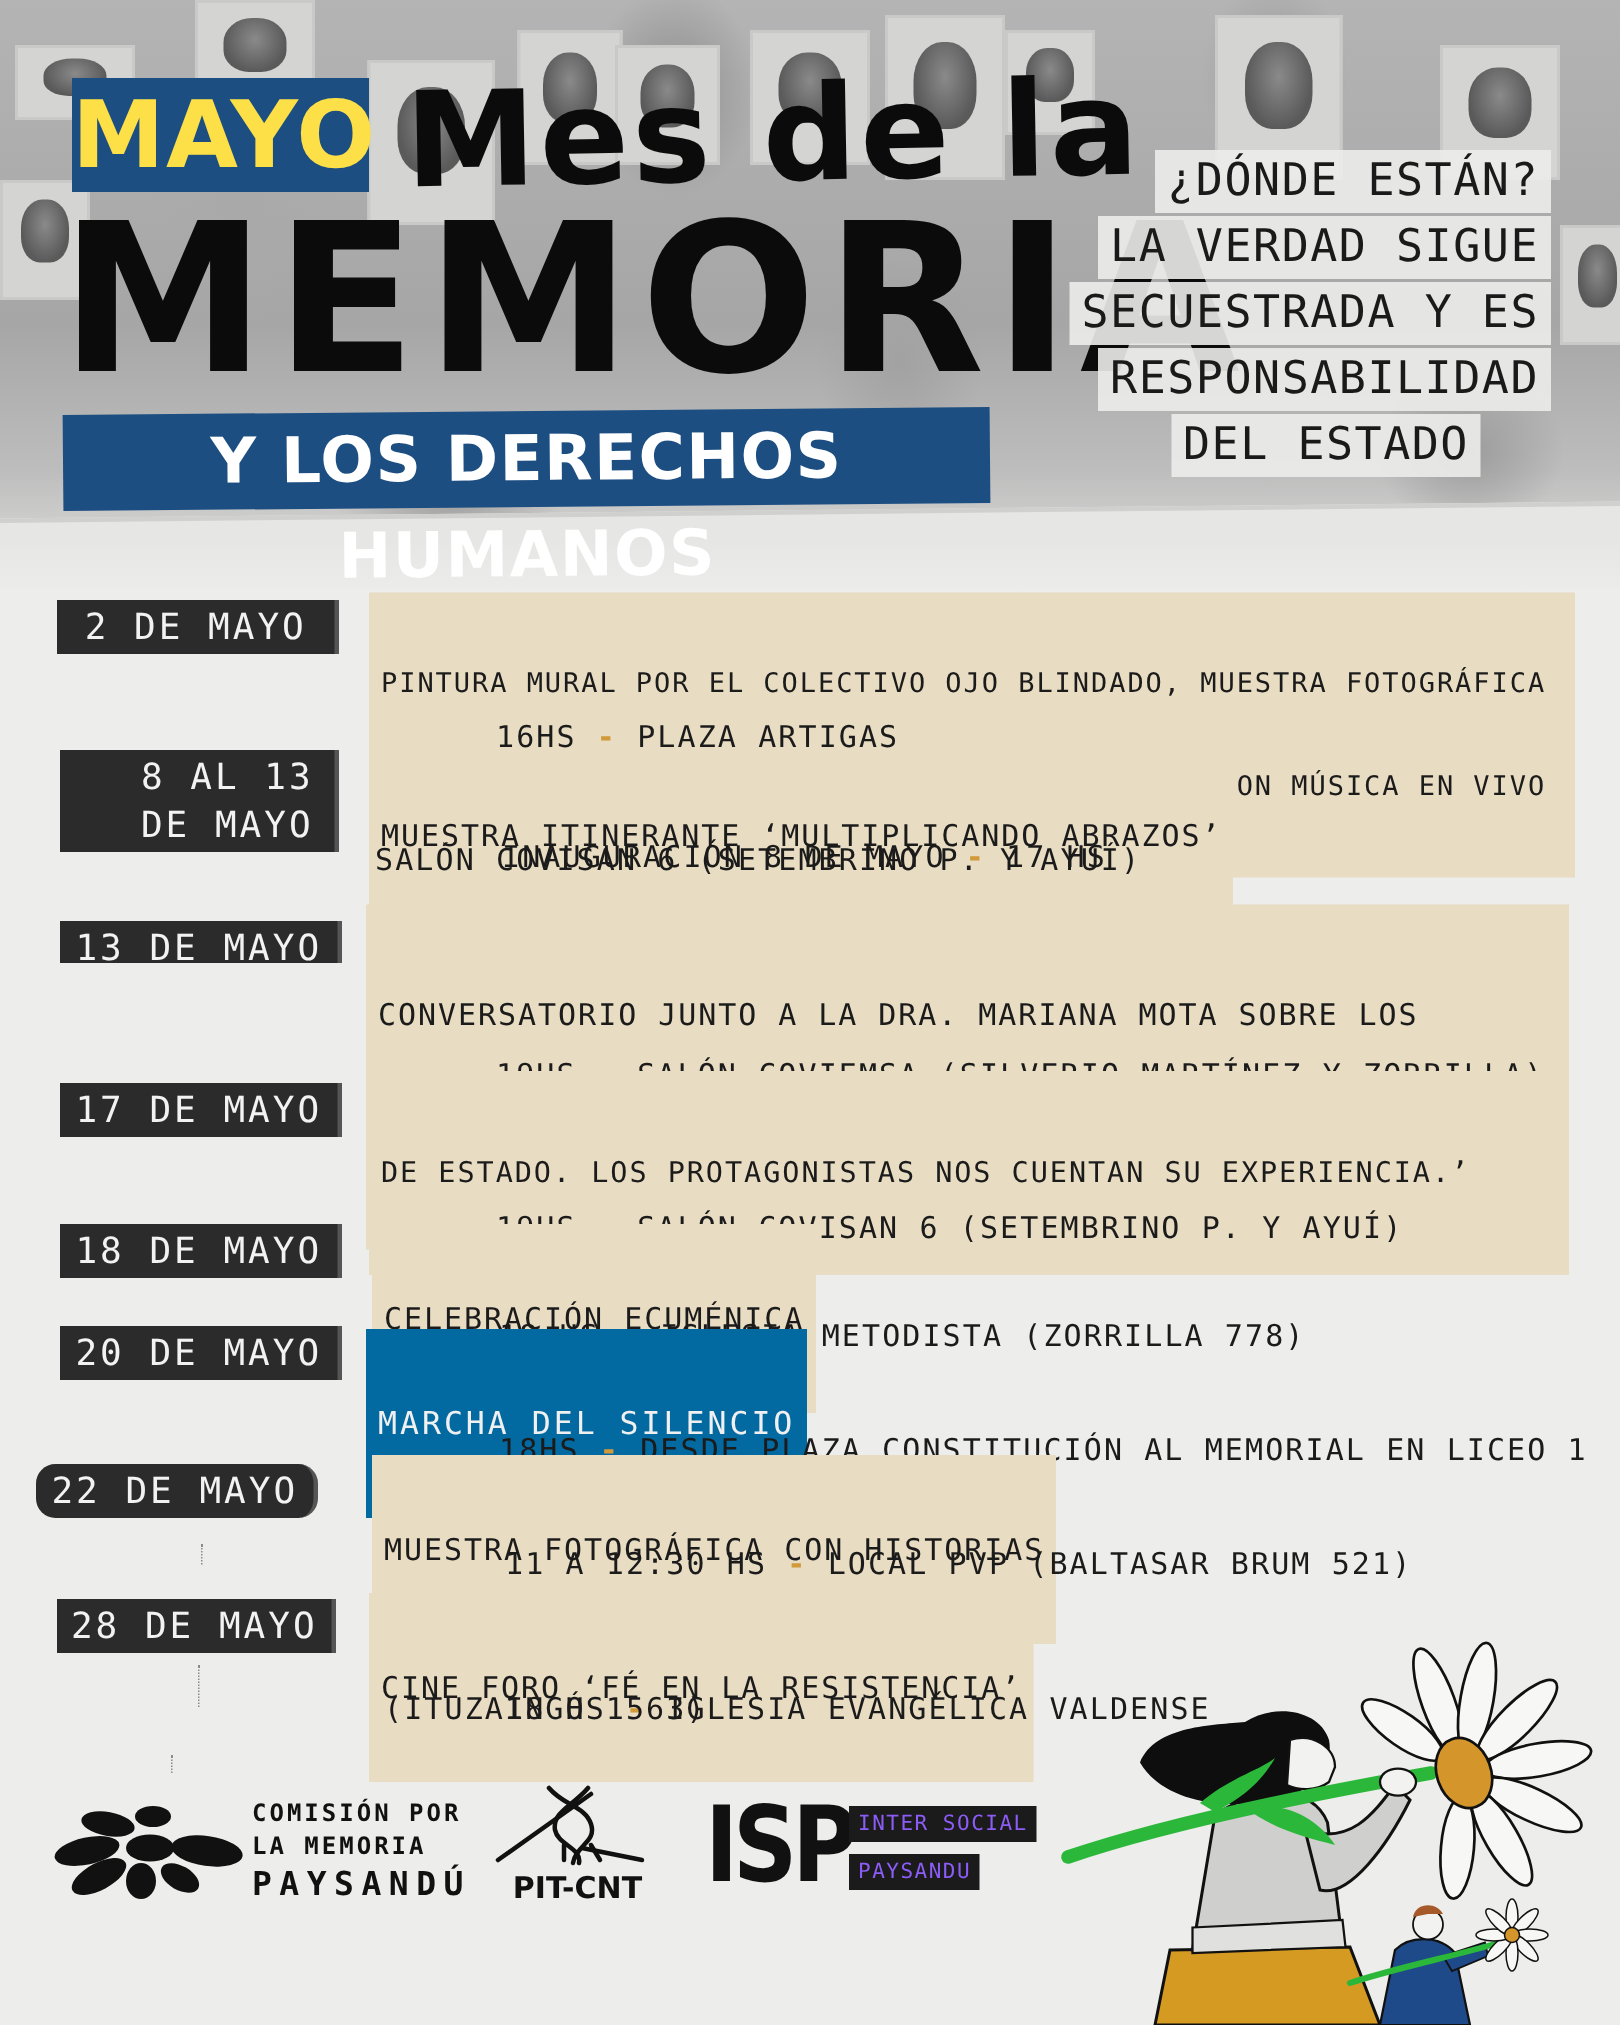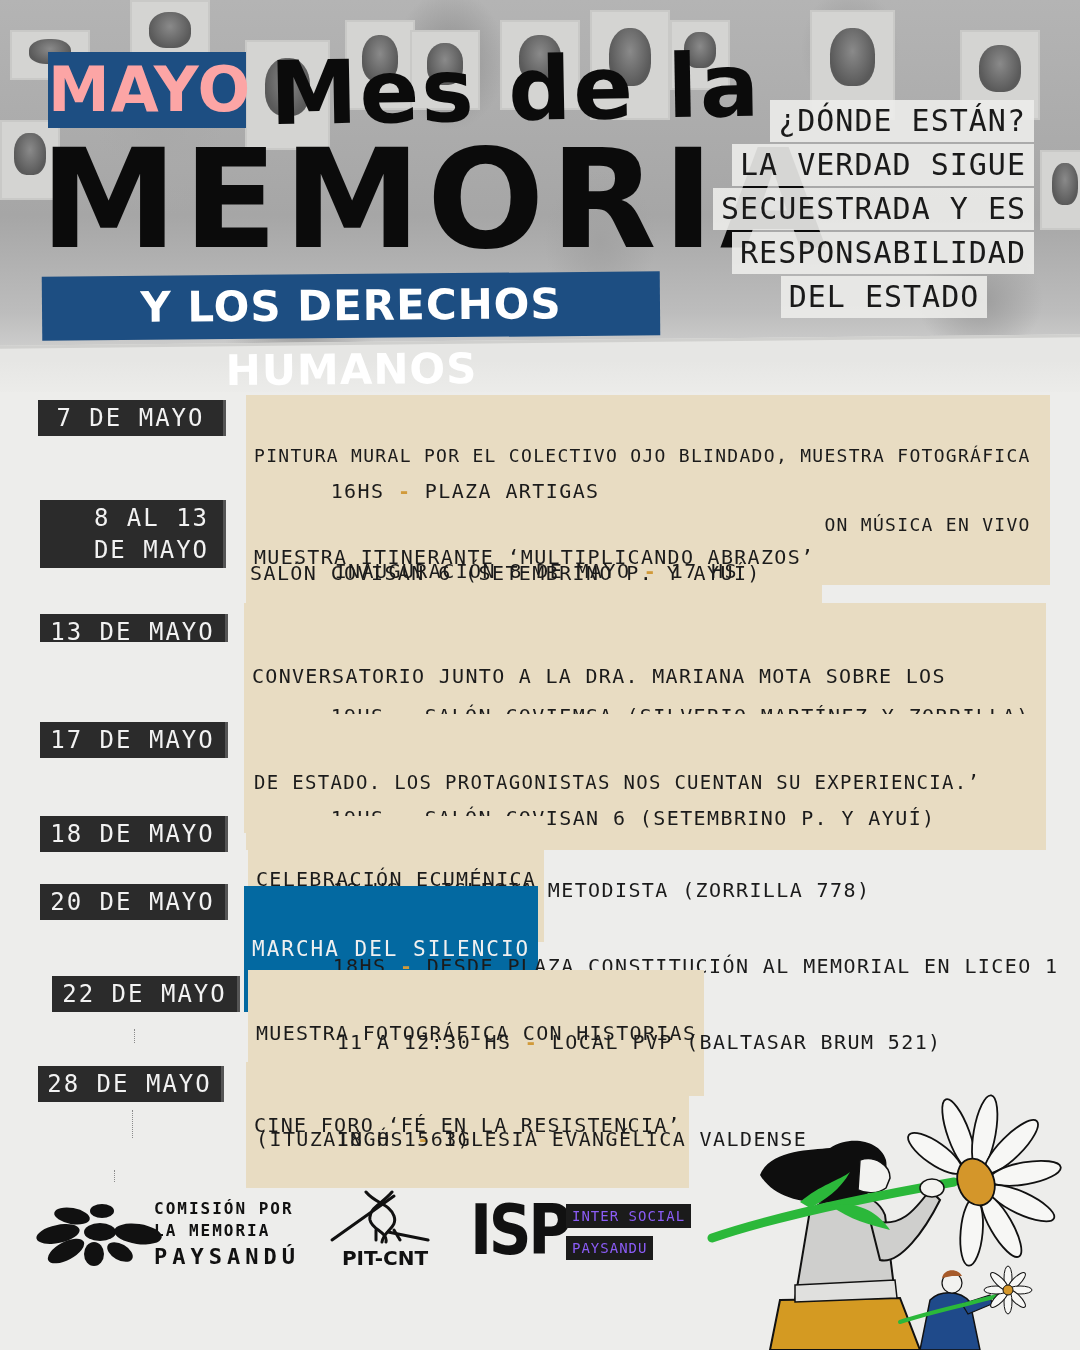--- a/index.html
+++ b/index.html
@@ -35,21 +35,21 @@
     position: absolute; left: -20px; top: 340px; width: 1120px; height: 70px;
     background: #e6e6e4; border-top: 3px solid #d0d0ce;
     transform: rotate(-0.6deg);
   }
   .hero .fade {
     position: absolute; left: 0; top: 360px; width: 1080px; height: 40px;
     background: linear-gradient(180deg, rgba(237,237,235,0) 0%, #ededeb 100%);
   }
   .mayo-box {
     position: absolute; left: 48px; top: 52px; width: 198px; height: 76px;
-    background: #1d4e82; color: #fca5a5;
+    background: #1d4e82; color: #fde047;
     font-family: "DejaVu Sans", sans-serif; font-weight: bold;
     font-size: 62px; line-height: 76px; text-align: center; letter-spacing: 1px;
   }
   .title-mes {
     position: absolute; left: 270px; top: 40px;
     font-family: "DejaVu Sans", sans-serif; font-weight: bold;
     font-size: 88px; line-height: 100px; color: #0b0b0b; letter-spacing: 2px;
     transform: rotate(-1deg);
   }
   .title-memoria {
@@ -96,21 +96,21 @@
   }
   .info .dash { color: #d19a3a; font-weight: bold; }
   .dotline {
     position: absolute; width: 0; border-left: 1px dotted #8a8a8a;
   }
 
   
   .logos { position: absolute; left: 36px; top: 1190px; height: 90px; width: 650px; }
   .logo-flower { position: absolute; left: 0; top: 12px; width: 128px; height: 64px; }
   .logo-comision {
-    position: absolute; left: 118px; top: 8px;
+    position: absolute; left: 132px; top: 8px;
     font-family: "DejaVu Sans Mono", monospace; font-size: 16px; line-height: 22px;
     color: #111; letter-spacing: 2px; font-weight: bold;
   }
   .logo-comision .big { font-size: 22px; letter-spacing: 5px; line-height: 30px; }
   .logo-pit { position: absolute; left: 292px; top: 0; width: 110px; height: 84px; }
   .logo-pit .lbl {
     position: absolute; left: 2px; top: 56px; width: 110px; text-align: center;
     font-family: "DejaVu Sans", sans-serif; font-weight: bold; font-size: 20px; color: #111;
   }
   .logo-isp { position: absolute; left: 434px; top: 8px; }
@@ -159,21 +159,21 @@
     <div><span class="line">LA VERDAD SIGUE</span></div>
     <div><span class="line">SECUESTRADA Y ES</span></div>
     <div><span class="line">RESPONSABILIDAD</span></div>
     <div style="text-align:center;padding-left:60px;"><span class="line">DEL ESTADO</span></div>
   </div>
 </section>
 
 <section class="events">
 
   <div class="event" style="top:0;">
-    <div class="date-tag" style="left:38px;top:8px;width:188px;height:36px;line-height:36px;">7 DE MAYO</div>
+    <div class="date-tag" style="left:38px;top:8px;width:188px;height:36px;line-height:36px;">2 DE MAYO</div>
     <div class="title-hl" style="left:246px;top:3px;width:804px;">
       <div>PINTURA MURAL POR EL COLECTIVO OJO BLINDADO, MUESTRA FOTOGRÁFICA</div>
       <div>‘SANGRE DE MI SANGRE’ DE ESTELA PERI Y CIERRE CON MÚSICA EN VIVO</div>
     </div>
     <div class="info" style="left:250px;top:57px;">
       <span>16HS</span> <span class="dash">-</span> <span>PLAZA ARTIGAS</span>
     </div>
   </div>
 
   <div class="event" style="top:100px;">
@@ -225,21 +225,21 @@
     <div class="date-tag" style="left:40px;top:0;width:188px;height:36px;line-height:36px;">20 DE MAYO</div>
     <div class="title-hl dark" style="left:244px;top:2px;line-height:24px;">
       <div>MARCHA DEL SILENCIO</div>
     </div>
     <div class="info" style="left:252px;top:40px;">
       <span>18HS</span> <span class="dash">-</span> <span>DESDE PLAZA CONSTITUCIÓN AL MEMORIAL EN LICEO 1</span>
     </div>
   </div>
 
   <div class="event" style="top:582px;">
-    <div class="date-tag" style="left:52px;top:2px;width:188px;height:36px;line-height:36px;">22 DE MAYO</div>
+    <div class="date-tag" style="left:24px;top:2px;width:188px;height:36px;line-height:36px;border-radius:13px;">22 DE MAYO</div>
     <div class="title-hl" style="left:248px;top:-4px;font-size:20px;line-height:24px;">
       <div>MUESTRA FOTOGRÁFICA CON HISTORIAS</div>
     </div>
     <div class="info" style="left:256px;top:26px;">
       <span>11 A 12:30 HS</span> <span class="dash">-</span> <span>LOCAL PVP (BALTASAR BRUM 521)</span>
     </div>
     <div class="dotline" style="left:134px;top:55px;height:14px;"></div>
   </div>
 
   <div class="event" style="top:670px;">

